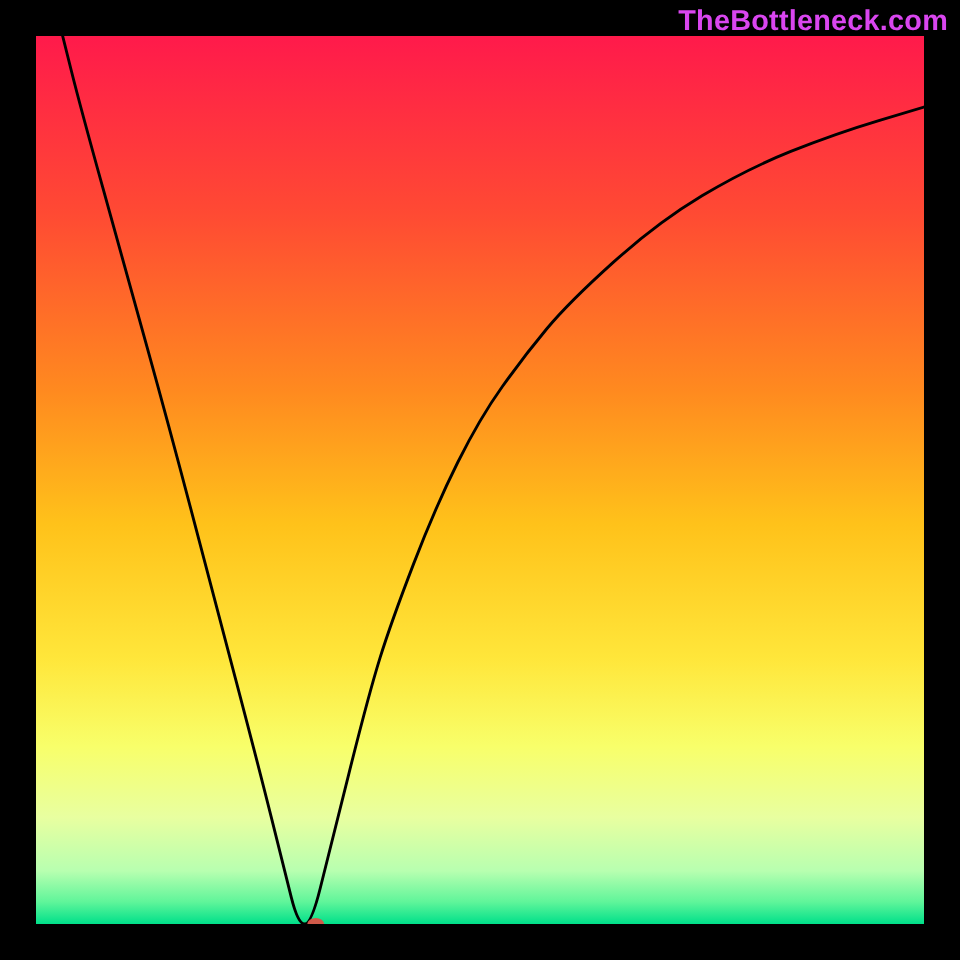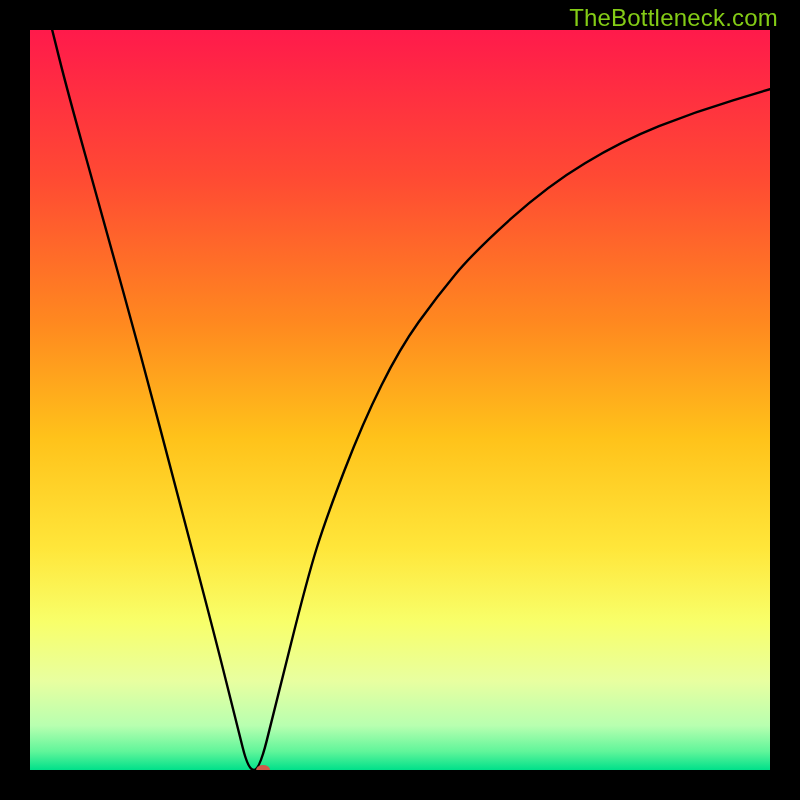--- a/index.html
+++ b/index.html
@@ -23,24 +23,24 @@
     position: absolute;
     
     left: 30px;
     top: 30px;
     width: 740px;
     height: 740px;
   }
   .watermark {
     position: absolute;
     top: 4px;
-    right: 22px;
-    color: #84cc16;
+    right: 10px;
+    color: #d946ef;
     font-size: 24px;
-    font-weight: 400;
+    font-weight: 700;
     letter-spacing: 0.2px;
     user-select: none;
   }
   svg { display:block; }
 </style>
 </head>
 <body>
 
 <div class="frame">
 

